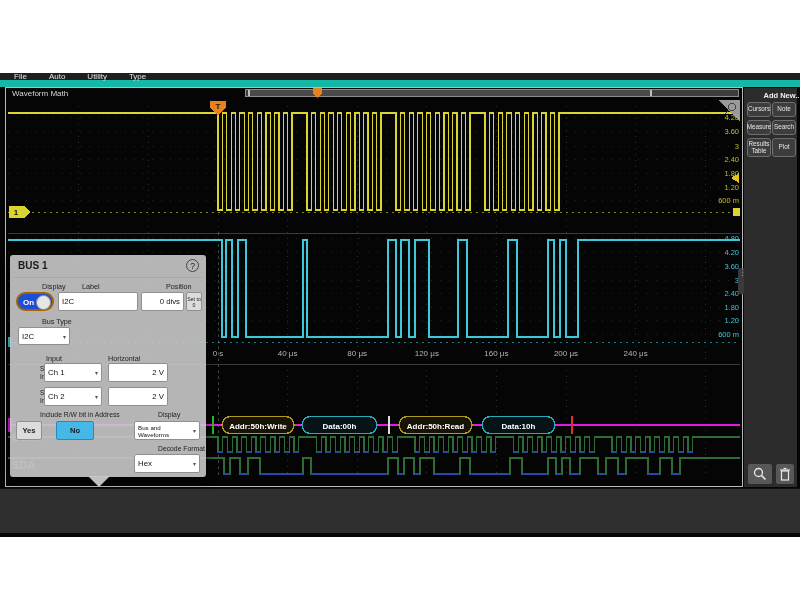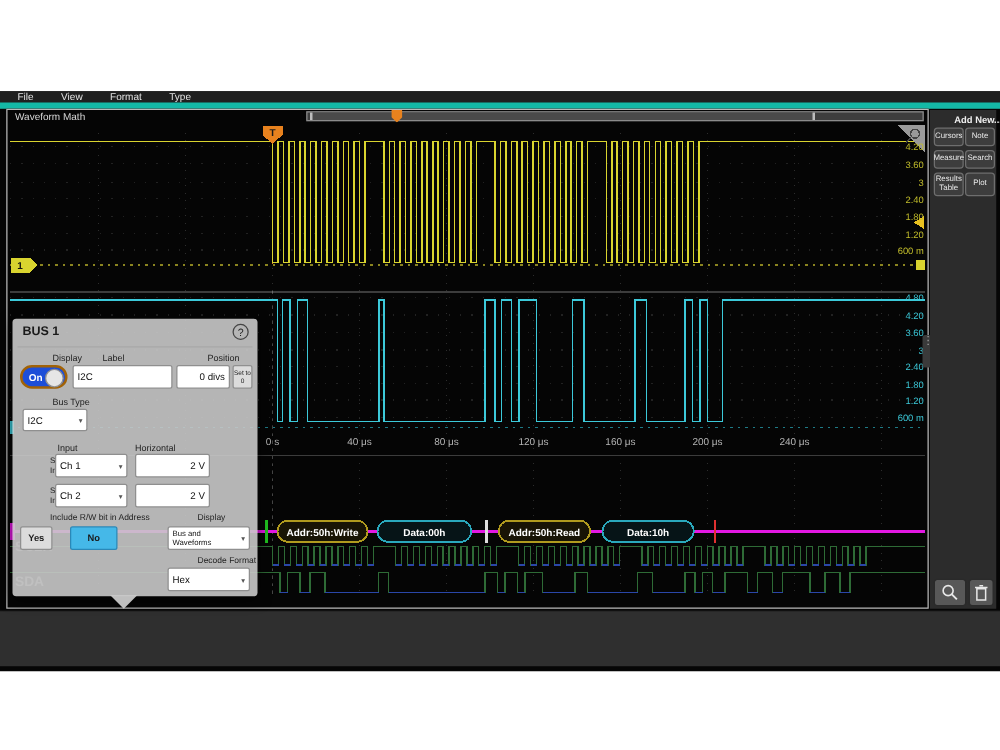--- a/index.html
+++ b/index.html
@@ -1,21 +1,21 @@
 <!DOCTYPE html>
 <html><head>
 <meta charset="utf-8">
 <style>
   html,body{margin:0;padding:0;background:#fff;}
   *{box-sizing:border-box;font-family:"Liberation Sans",sans-serif;}
   #stage{position:relative;width:800px;height:600px;background:#fff;overflow:hidden;}
   .abs{position:absolute;}
   #app{left:0;top:73px;width:800px;height:464px;background:#060606;}
   
-  #menubar{left:0;top:73px;width:800px;height:14px;background:#1f1f1f;color:#e3e3e3;font-size:8px;display:flex;align-items:center;border-bottom:5px solid #14b8a6;}
+  #menubar{left:0;top:73px;width:800px;height:14px;background:#1f1f1f;color:#e3e3e3;font-size:8px;display:flex;align-items:center;border-bottom:7px solid #14b8a6;}
   .menu-item{padding:0 8px;margin-left:6px;cursor:default;}
   
   #wfview{left:5px;top:87px;width:738px;height:400px;border:1px solid #b9b9b9;background:#050505;}
   #wftitle{left:12px;top:89px;color:#d8d8d8;font-size:8px;}
   #panbar{left:245px;top:89px;width:494px;height:8px;background:#3d3d3d;border:1px solid #8c8c8c;}
   #panwin{left:248px;top:90px;width:404px;height:6px;background:#4a4a4a;border-left:2px solid #bdbdbd;border-right:2px solid #bdbdbd;}
   #panmark{left:313px;top:88px;width:9px;height:10px;background:#e8821e;clip-path:polygon(0 0,100% 0,100% 55%,50% 100%,0 55%);}
   #plot{left:8px;top:100px;}
   svg{font-family:"Liberation Sans",sans-serif;}
   
@@ -60,22 +60,22 @@
   #trig-level{position:absolute;left:32px;top:8px;font-size:7px;color:#111;}
 </style>
 </head>
 <body>
 
 <div id="stage">
   <div class="abs" id="app"></div>
 
   <div class="abs" id="menubar">
     <span class="menu-item">File</span>
-    <span class="menu-item">View</span>
-    <span class="menu-item">Format</span>
+    <span class="menu-item">Auto</span>
+    <span class="menu-item">Utility</span>
     <span class="menu-item">Type</span>
   </div>
 
   <div class="abs" id="wfview"></div>
   <div class="abs" id="wftitle">Waveform Math</div>
   <div class="abs" id="panbar"></div>
   <div class="abs" id="panwin"></div>
   <div class="abs" id="panmark"></div>
 
   <svg class="abs" id="plot" width="732" height="382" viewBox="0 0 732 382" shape-rendering="crispEdges">

